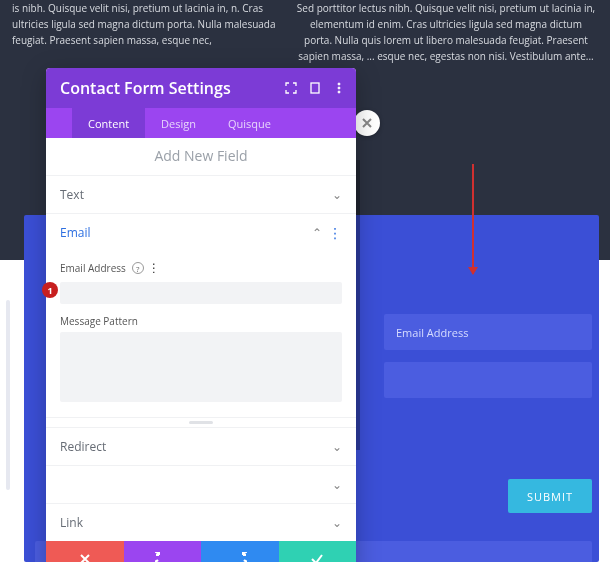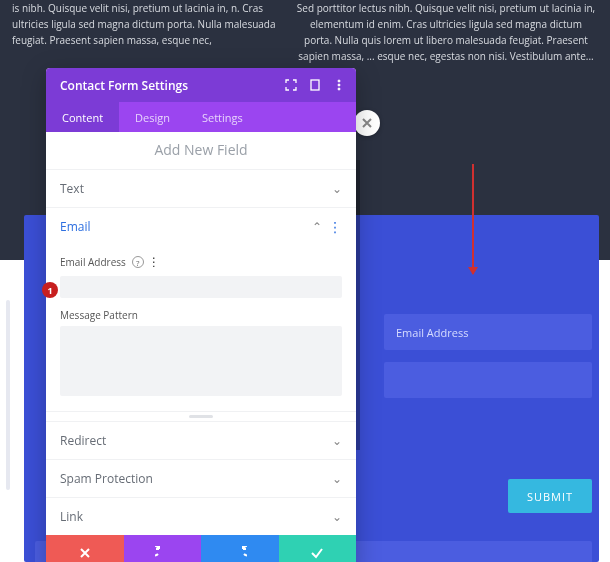--- a/index.html
+++ b/index.html
@@ -6,25 +6,25 @@
   body { font-family: -apple-system, "Open Sans", Helvetica, Arial, sans-serif; width: 610px; height: 562px; overflow: hidden; position: relative; background: #fff; }
   .bg-dark { position: absolute; top: 0; left: 0; right: 0; height: 260px; background: #2b3140; color: #d8dbe0; font-size: 10px; line-height: 1.6; padding: 0; }
   .bg-dark .col { position: absolute; top: 0; width: 280px; }
   .bg-dark .col.left { left: 12px; }
   .bg-dark .col.right { left: 296px; width: 300px; text-align: center; }
   .bg-blue { position: absolute; left: 24px; top: 215px; right: 11px; bottom: 0; background: #3b4fd6; border-radius: 2px; }
   .sidebar-white { position: absolute; left: 0; top: 268px; width: 24px; bottom: 0; background: #fff; }
   .sidebar-stripe { position: absolute; left: 6px; top: 300px; width: 4px; height: 190px; background: #e6e8f0; border-radius: 2px; }
 
   .modal { position: absolute; left: 46px; top: 68px; width: 310px; background: #fff; box-shadow: 0 6px 24px rgba(0,0,0,0.25); border-radius: 4px; overflow: hidden; z-index: 10; }
-  .modal-header { background: #7c3bd6; color: #fff; height: 34px; display: flex; align-items: center; padding: 0 10px 0 14px; font-size: 12px; font-weight: 600; }
+  .modal-header { background: #7c3bd6; color: #fff; height: 40px; display: flex; align-items: center; padding: 0 10px 0 14px; font-size: 16px; font-weight: 600; }
   .modal-header .hicons { margin-left: auto; display: flex; gap: 10px; align-items: center; }
   .modal-header .hicons .ic { width: 14px; height: 14px; display:flex; align-items:center; justify-content:center; cursor:pointer; }
   .modal-header .hicons svg { stroke: #fff; fill: none; }
-  .modal-tabs { background: #9b45f0; display: flex; height: 30px; }
+  .modal-tabs { background: #9b45f0; display: flex; height: 30px; padding-left: 26px; }
   .modal-tabs .tab { flex: 0 0 auto; padding: 0 16px; font-size: 11px; color: #e7d4fb; display:flex; align-items:center; cursor:pointer; }
   .modal-tabs .tab.active { background: #7c3bd6; color: #fff; }
   .modal-body { background: #fff; }
   .add-new { text-align: center; color: #9aa0a8; font-size: 14px; padding: 8px 0 10px; }
   .section-row { display: flex; align-items: center; padding: 4px 14px; height: 38px; border-top: 1px solid #f0f1f3; font-size: 12px; color: #666c75; cursor:pointer; }
   .section-row .chev { margin-left: auto; color: #888; }
   .section-row.open { color: #2d6fe0; }
   .section-row .dots { margin-left: 6px; color: #2d6fe0; font-size: 14px; line-height: 1; }
   .section-content { padding: 4px 14px 10px; }
   .lblrow { display:flex; align-items:center; font-size:10px; color:#555; margin: 6px 0 4px; }
@@ -108,21 +108,21 @@
             <circle cx="7" cy="3" r="1" fill="#fff"></circle>
             <circle cx="7" cy="7" r="1" fill="#fff"></circle>
             <circle cx="7" cy="11" r="1" fill="#fff"></circle>
           </svg>
         </span>
     </div>
   </div>
   <div class="modal-tabs">
     <div class="tab active">Content</div>
     <div class="tab">Design</div>
-    <div class="tab">Settings</div>
+    <div class="tab">Quisque</div>
   </div>
   <div class="modal-body">
     <div class="add-new">Add New Field</div>
 
     <div class="section-row">
       <span>Text</span>
       <span class="chev">⌄</span>
     </div>
 
     <div class="section-row open">
@@ -144,21 +144,20 @@
     </div>
     <div class="resize-bar">
         <div class="grip"></div>
       </div>
 
     <div class="section-row">
       <span>Redirect</span>
       <span class="chev">⌄</span>
     </div>
     <div class="section-row">
-      <span>Spam Protection</span>
       <span class="chev">⌄</span>
     </div>
     <div class="section-row">
       <span>Link</span>
       <span class="chev">⌄</span>
     </div>
   </div>
   <div class="modal-footer">
     <div class="fbtn red">
       <svg viewBox="0 0 14 14">

